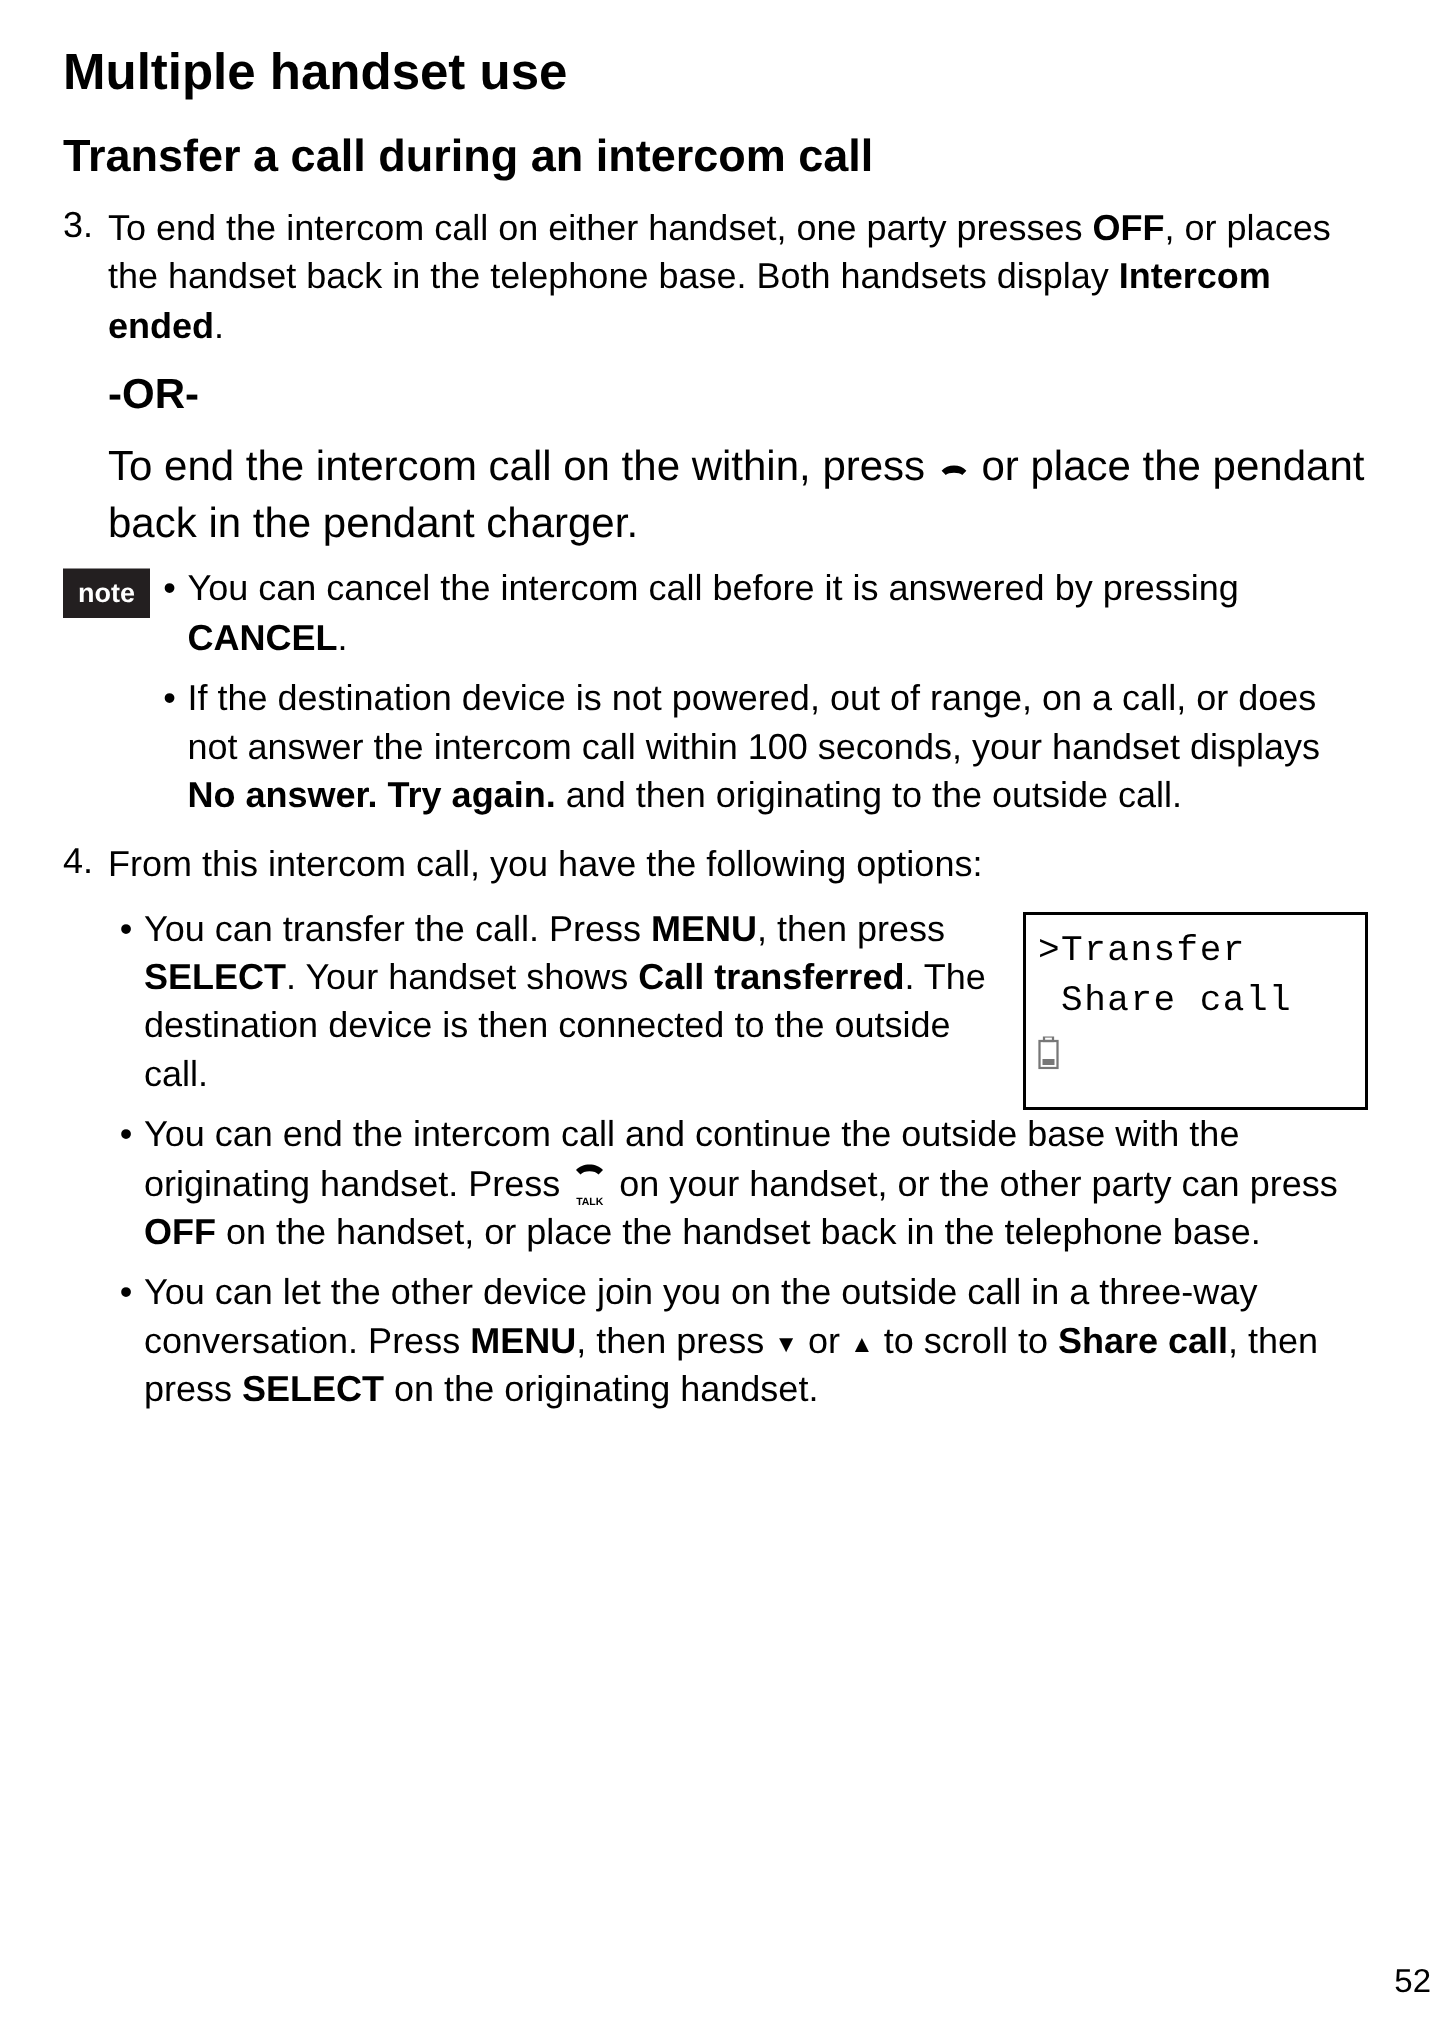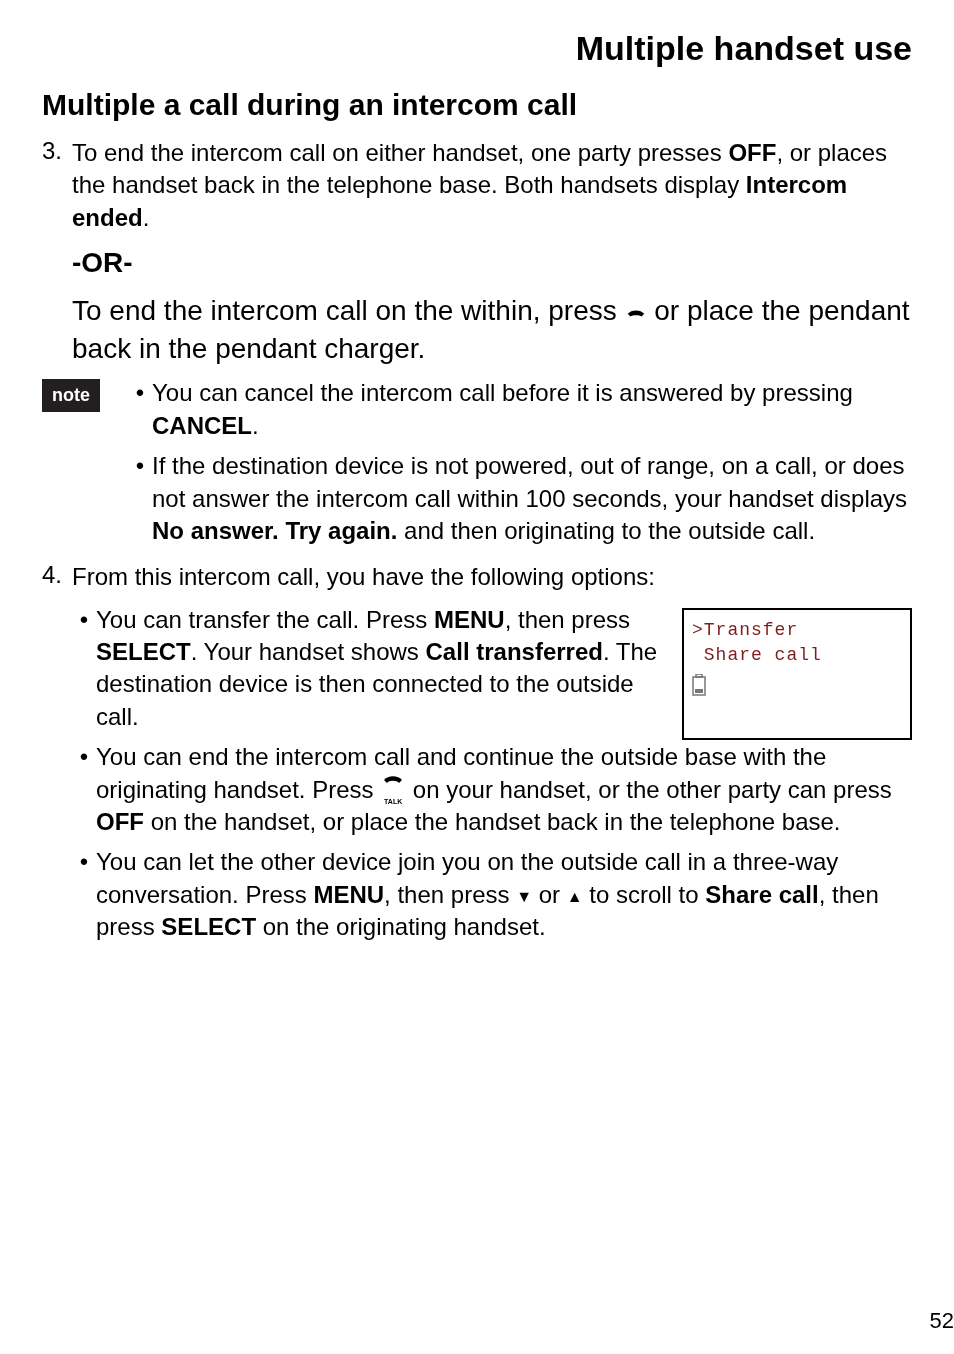--- a/index.html
+++ b/index.html
@@ -14,21 +14,20 @@
     height: 1354px;
     box-sizing: border-box;
     padding: 28px 42px 0 42px;
     position: relative;
   }
   h1.page-title {
     font-size: 34px;
     font-weight: bold;
     margin: 0 0 18px 0;
     line-height: 1.2;
-    text-align: right;
   }
   h2.section-title {
     font-size: 30px;
     font-weight: bold;
     margin: 0 0 14px 0;
     line-height: 1.2;
   }
   .ol-item {
     display: flex;
     margin-bottom: 10px;
@@ -57,21 +56,21 @@
     align-items: flex-start;
     margin-top: 6px;
     margin-bottom: 6px;
   }
   .note-badge {
     background: #231f20;
     color: #fff;
     font-weight: bold;
     font-size: 18px;
     padding: 6px 10px;
-    margin-right: 28px;
+    margin-right: 1px;
     flex: 0 0 auto;
     margin-top: 2px;
   }
   .note-bullets {
     flex: 1;
     font-size: 24px;
     line-height: 1.35;
   }
   .bullet-row {
     display: flex;
@@ -106,22 +105,22 @@
     flex: 0 0 230px;
     border: 2px solid #000;
     box-sizing: border-box;
     padding: 8px 10px 8px 8px;
     height: 132px;
     position: relative;
     margin-top: 4px;
   }
   .lcd-line {
     font-family: "Lucida Console", "Courier New", monospace;
-    font-size: 18px;
-    color: #7f1d1d;
+    font-size: 24px;
+    color: #000000;
     letter-spacing: 1px;
     white-space: pre;
     line-height: 1.4;
   }
   .battery-icon {
     display: inline-block;
     width: 14px;
     height: 20px;
     position: relative;
     margin-top: 6px;
@@ -154,21 +153,21 @@
     display: block;
     line-height: 1;
   }
 </style>
 </head>
 <body>
 
 <div class="page">
 
   <h1 class="page-title">Multiple handset use</h1>
-  <h2 class="section-title">Multiple a call during an intercom call</h2>
+  <h2 class="section-title">Transfer a call during an intercom call</h2>
 
   <div class="ol-item">
     <div class="ol-num">3.</div>
     <div class="ol-content">
       <span>To end the intercom call on either handset, one party presses </span><span class="bold">OFF</span><span>, or places the handset back in the telephone base. Both handsets display </span><span class="bold">Intercom ended</span><span>.</span>
     </div>
   </div>
 
   <div class="indent-block or-line">-OR-</div>
 

